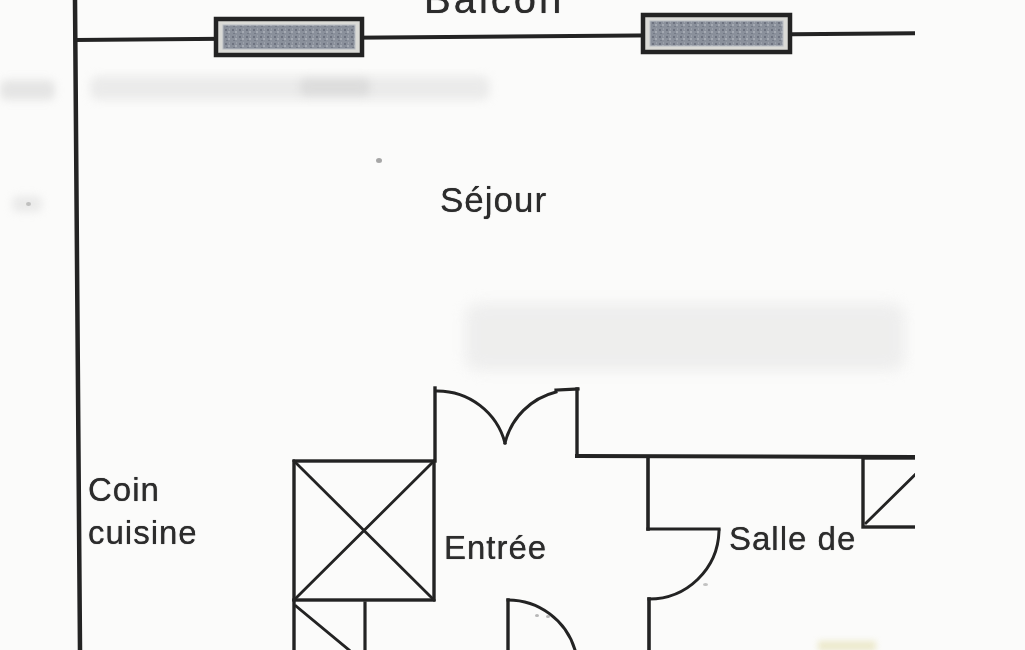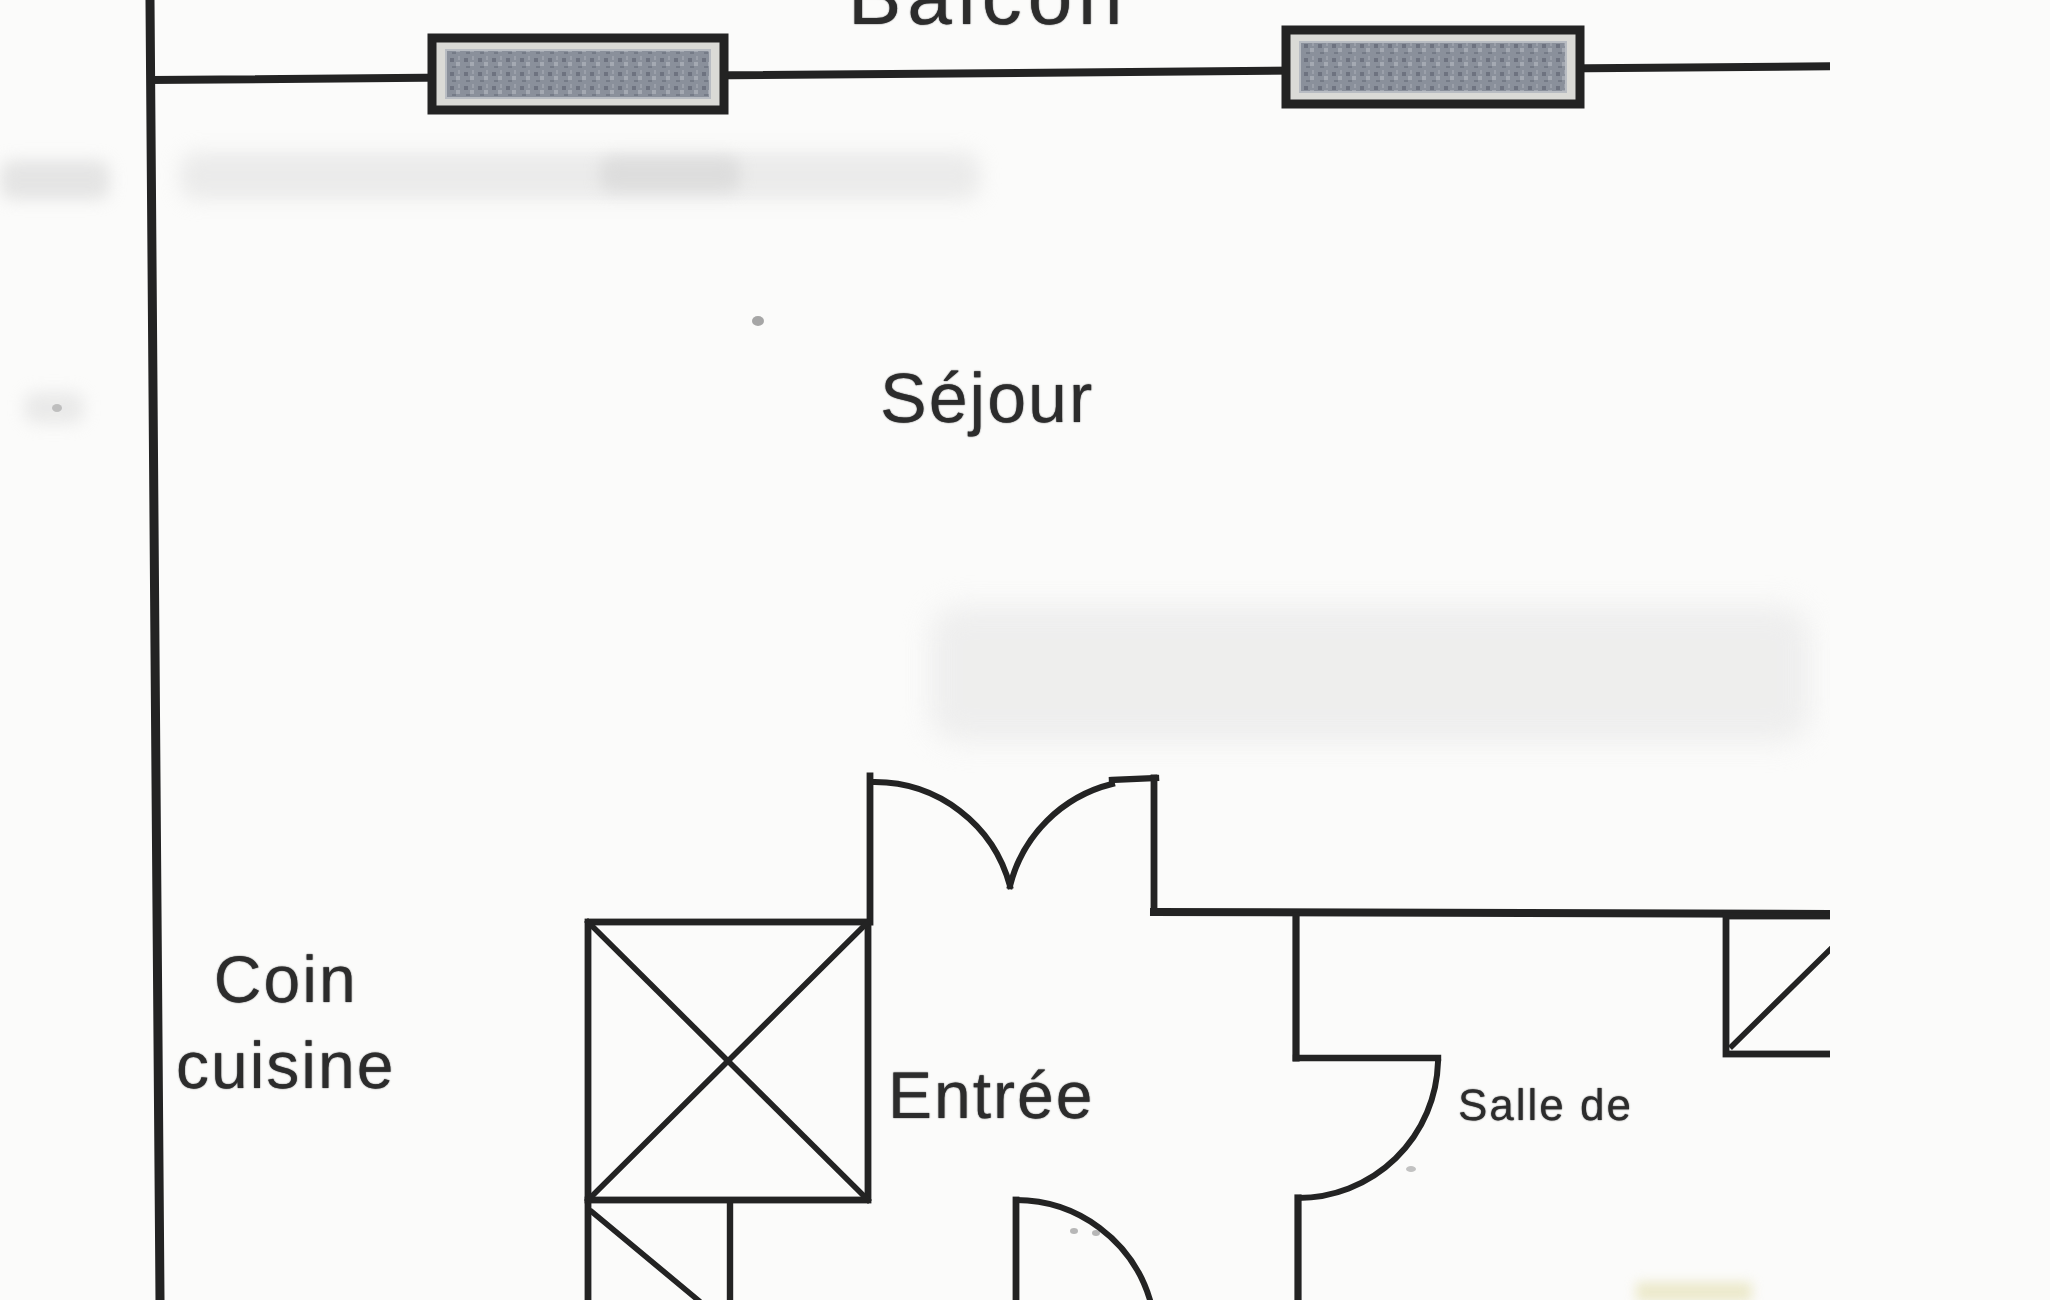--- a/index.html
+++ b/index.html
@@ -1,36 +1,36 @@
 <!DOCTYPE html>
 <html style="--ink: #232323; --text: #2c2c2c; --paper: #fbfbfa; --windowFill: #878d98;"><head>
 <meta charset="utf-8">
 <style>
   html,body{margin:0;padding:0;}
   body{
     width:1025px;height:650px;overflow:hidden;
     background:var(--paper,#fbfbfa);
     font-family:"Liberation Sans", sans-serif;
   }
-  .page{position:relative;width:915px;height:650px;overflow:hidden;text-align:center;}
+  .page{position:relative;width:915px;height:650px;overflow:hidden;}
   .plan-svg{position:absolute;left:0;top:0;}
   .ln{stroke:var(--ink,#232323);fill:none;}
   .win-frame{fill:#dadad6;stroke:var(--ink,#232323);}
   .win-core{fill:url(#speckle);stroke:#b8bcc2;stroke-width:1;}
   .lbl{
     position:absolute;color:var(--text,#2c2c2c);
     font-family:"Liberation Sans", sans-serif;
     letter-spacing:1px;white-space:pre;line-height:1.12;
     text-shadow:0 0 0.7px var(--text,#2c2c2c);
   }
   .lbl-balcon{left:424px;top:-23px;font-size:40px;letter-spacing:3px;}
   .lbl-sejour{left:440px;top:180px;font-size:35px;}
   .lbl-coin{left:88px;top:468px;font-size:33px;line-height:43px;}
   .lbl-entree{left:444px;top:530px;font-size:33px;}
-  .lbl-bains{left:729px;top:534px;font-size:22px;line-height:38px;}
+  .lbl-bains{left:729px;top:520px;font-size:33px;line-height:38px;}
   .ghost{position:absolute;pointer-events:none;}
   .ghost-a1{left:90px;top:76px;width:400px;height:24px;background:#dedede;filter:blur(5px);opacity:.55;border-radius:8px;}
   .ghost-a2{left:0px;top:80px;width:55px;height:20px;background:#d6d6d6;filter:blur(4px);opacity:.6;border-radius:6px;}
   .ghost-a3{left:300px;top:78px;width:70px;height:18px;background:#cfcfcf;filter:blur(4px);opacity:.5;border-radius:6px;}
   .ghost-b{left:12px;top:196px;width:30px;height:16px;background:#dcdcdc;filter:blur(4px);opacity:.55;border-radius:6px;}
   .ghost-c{left:465px;top:303px;width:440px;height:68px;background:#ebebeb;filter:blur(7px);opacity:.8;border-radius:14px;}
   .ghost-y{left:818px;top:641px;width:58px;height:10px;background:#e6e2b8;filter:blur(3px);opacity:.7;}
   .dot{position:absolute;border-radius:50%;background:#8a8a8a;}
   .dot-1{left:376px;top:158px;width:6px;height:5px;opacity:.75;}
   .dot-2{left:535px;top:614px;width:4px;height:3px;opacity:.6;}

